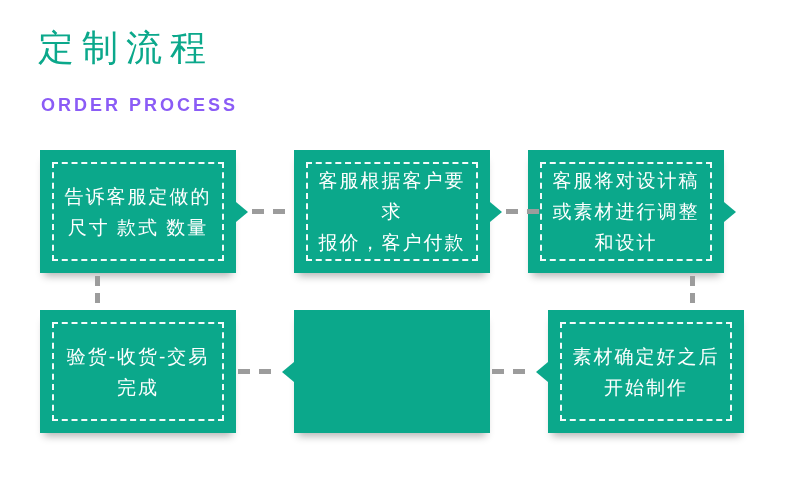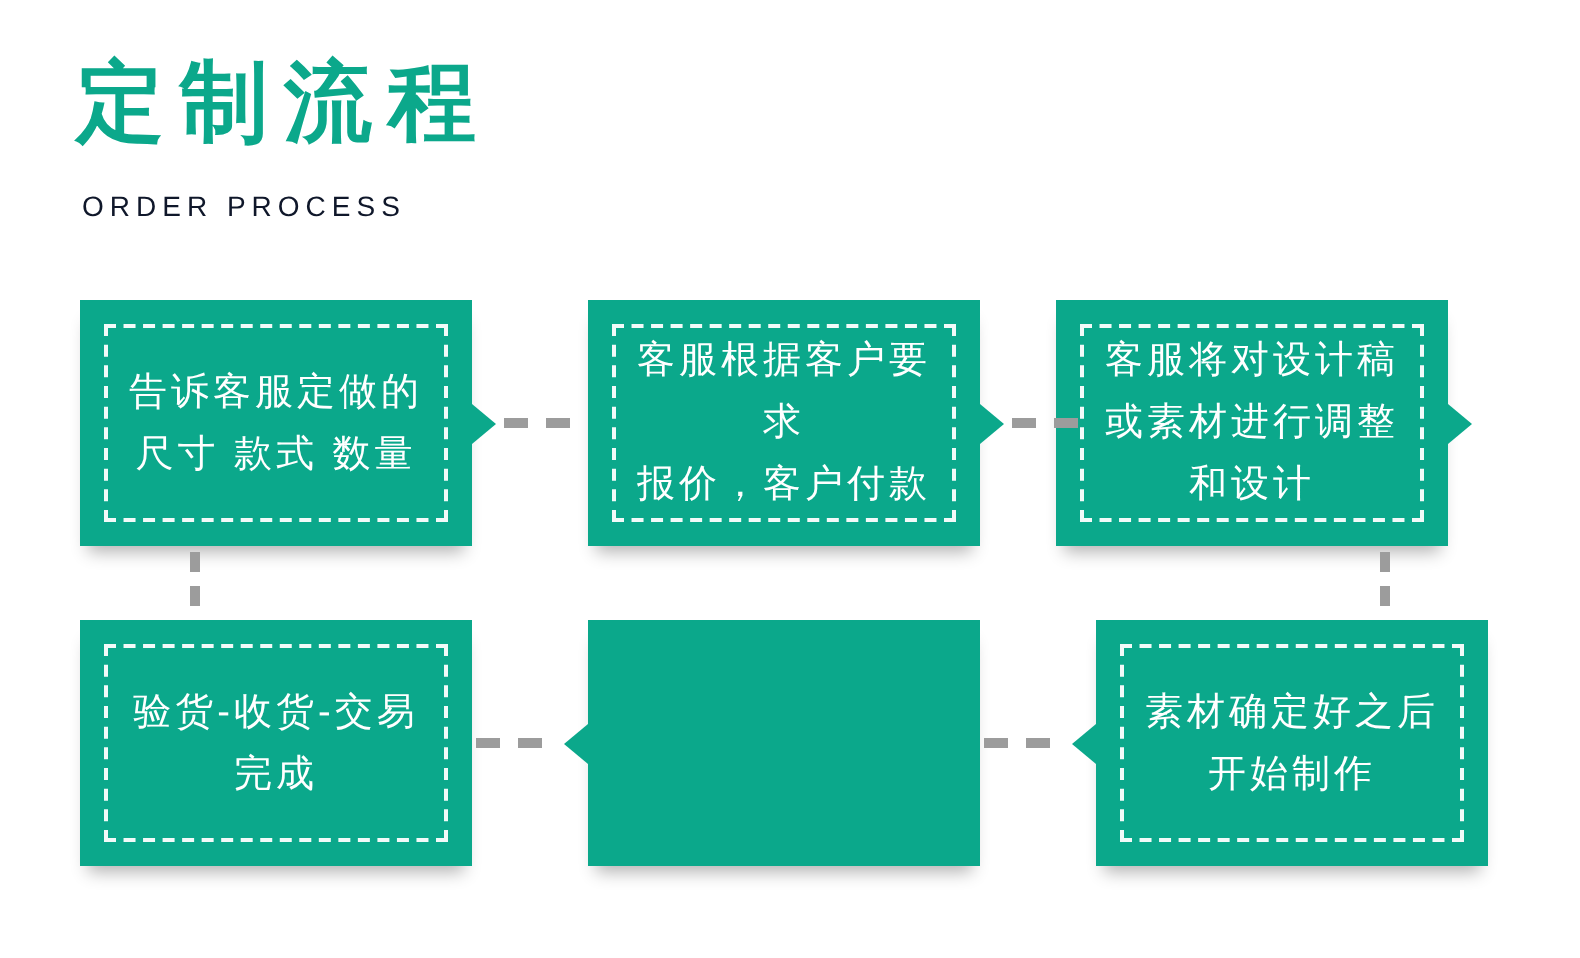--- a/index.html
+++ b/index.html
@@ -4,26 +4,26 @@
 <style>
   html,body { margin:0; padding:0; background:#ffffff; }
   body { font-family:"Liberation Sans", sans-serif; }
   .page {
     position:relative; width:790px; height:479px; background:#ffffff;
     overflow:hidden;
   }
   
   .title {
     position:absolute; left:38px; top:26px;
-    font-size:44px; font-weight:700; color:#0ba88b;
+    font-size:36px; font-weight:400; color:#0ba88b;
     letter-spacing:8px; line-height:1.2;
   }
   .subtitle {
     position:absolute; left:41px; top:95px;
-    font-size:14px; color:#0f172a; letter-spacing:3px; font-weight:400;
+    font-size:18px; color:#8b5cf6; letter-spacing:3px; font-weight:700;
   }
   
   .box {
     position:absolute; width:196px; height:123px; background:#0ba88b;
     box-shadow:0 7px 8px -4px rgba(0,0,0,0.30);
   }
   .box .inner {
     position:absolute; left:12px; top:12px; right:12px; bottom:12px;
     border:2px dashed rgba(255,255,255,0.95);
     display:flex; align-items:center; justify-content:center;

